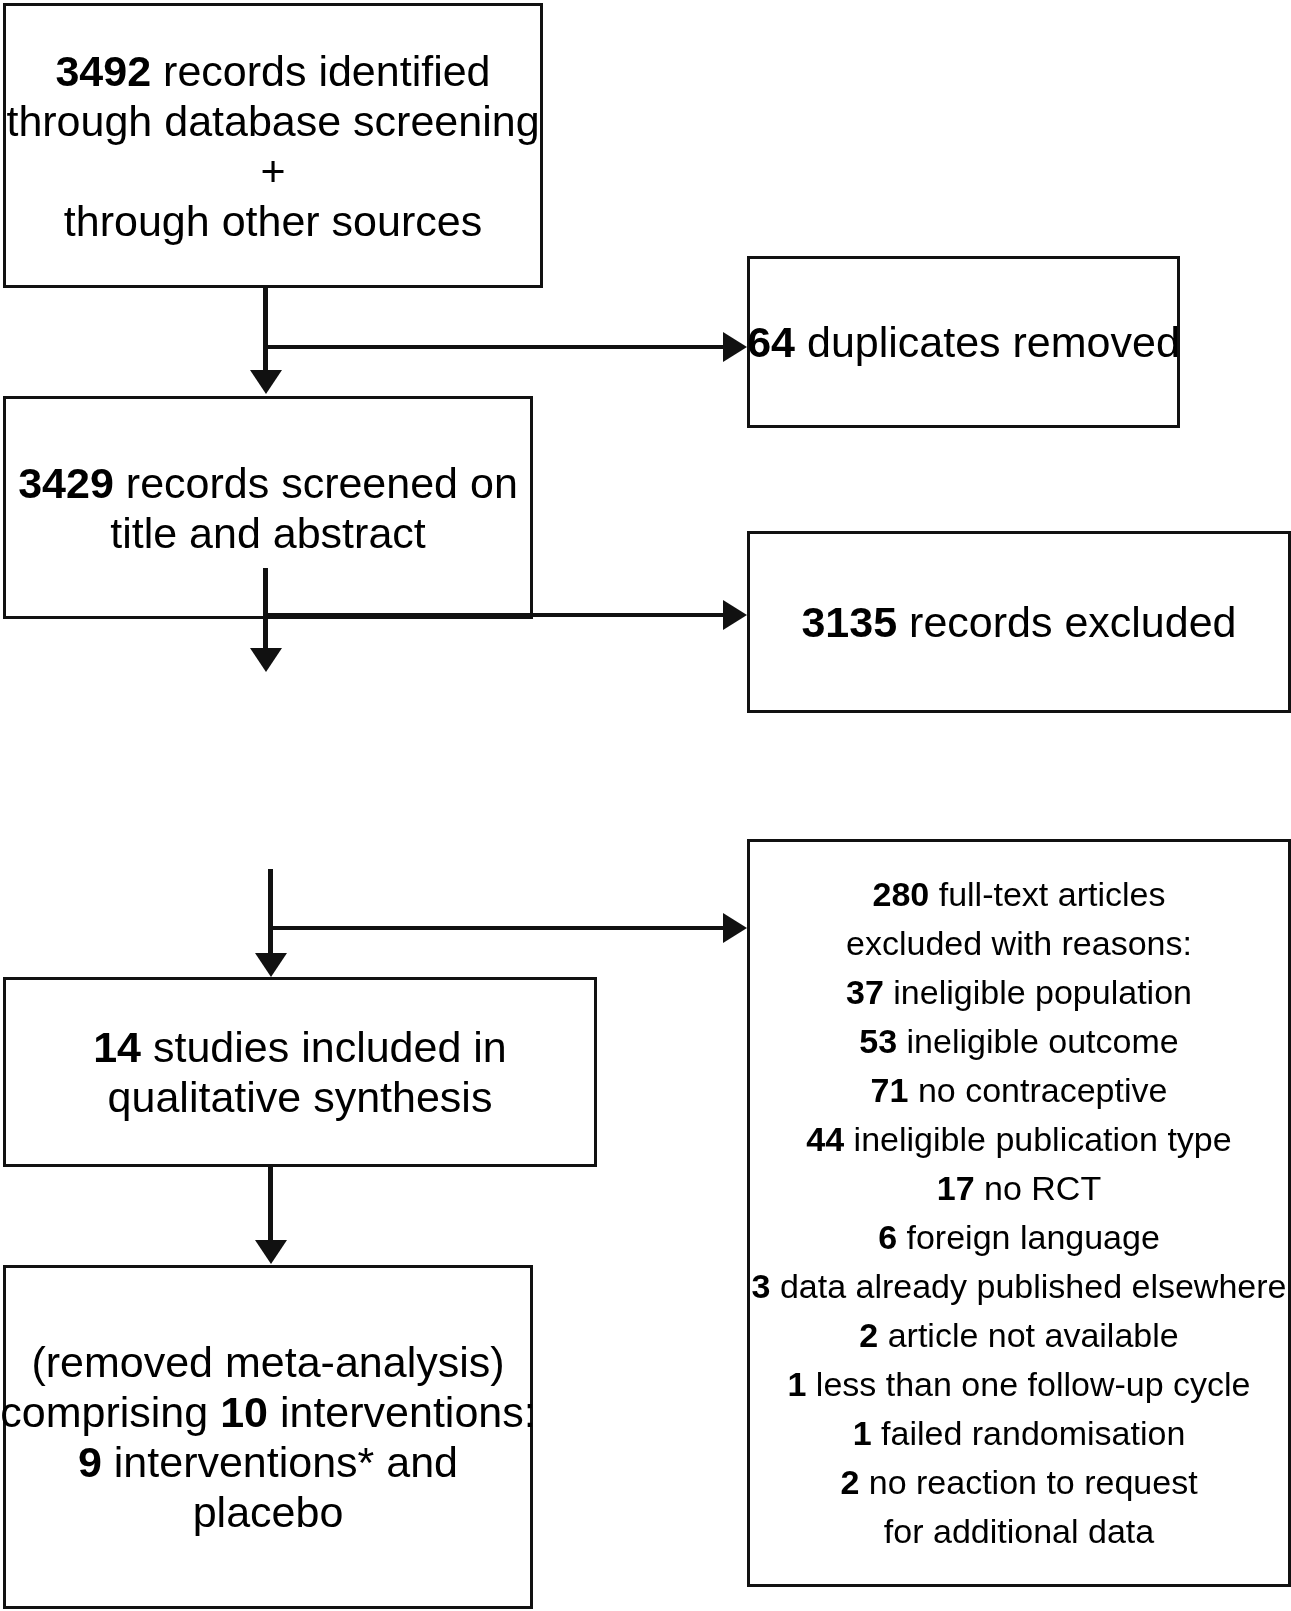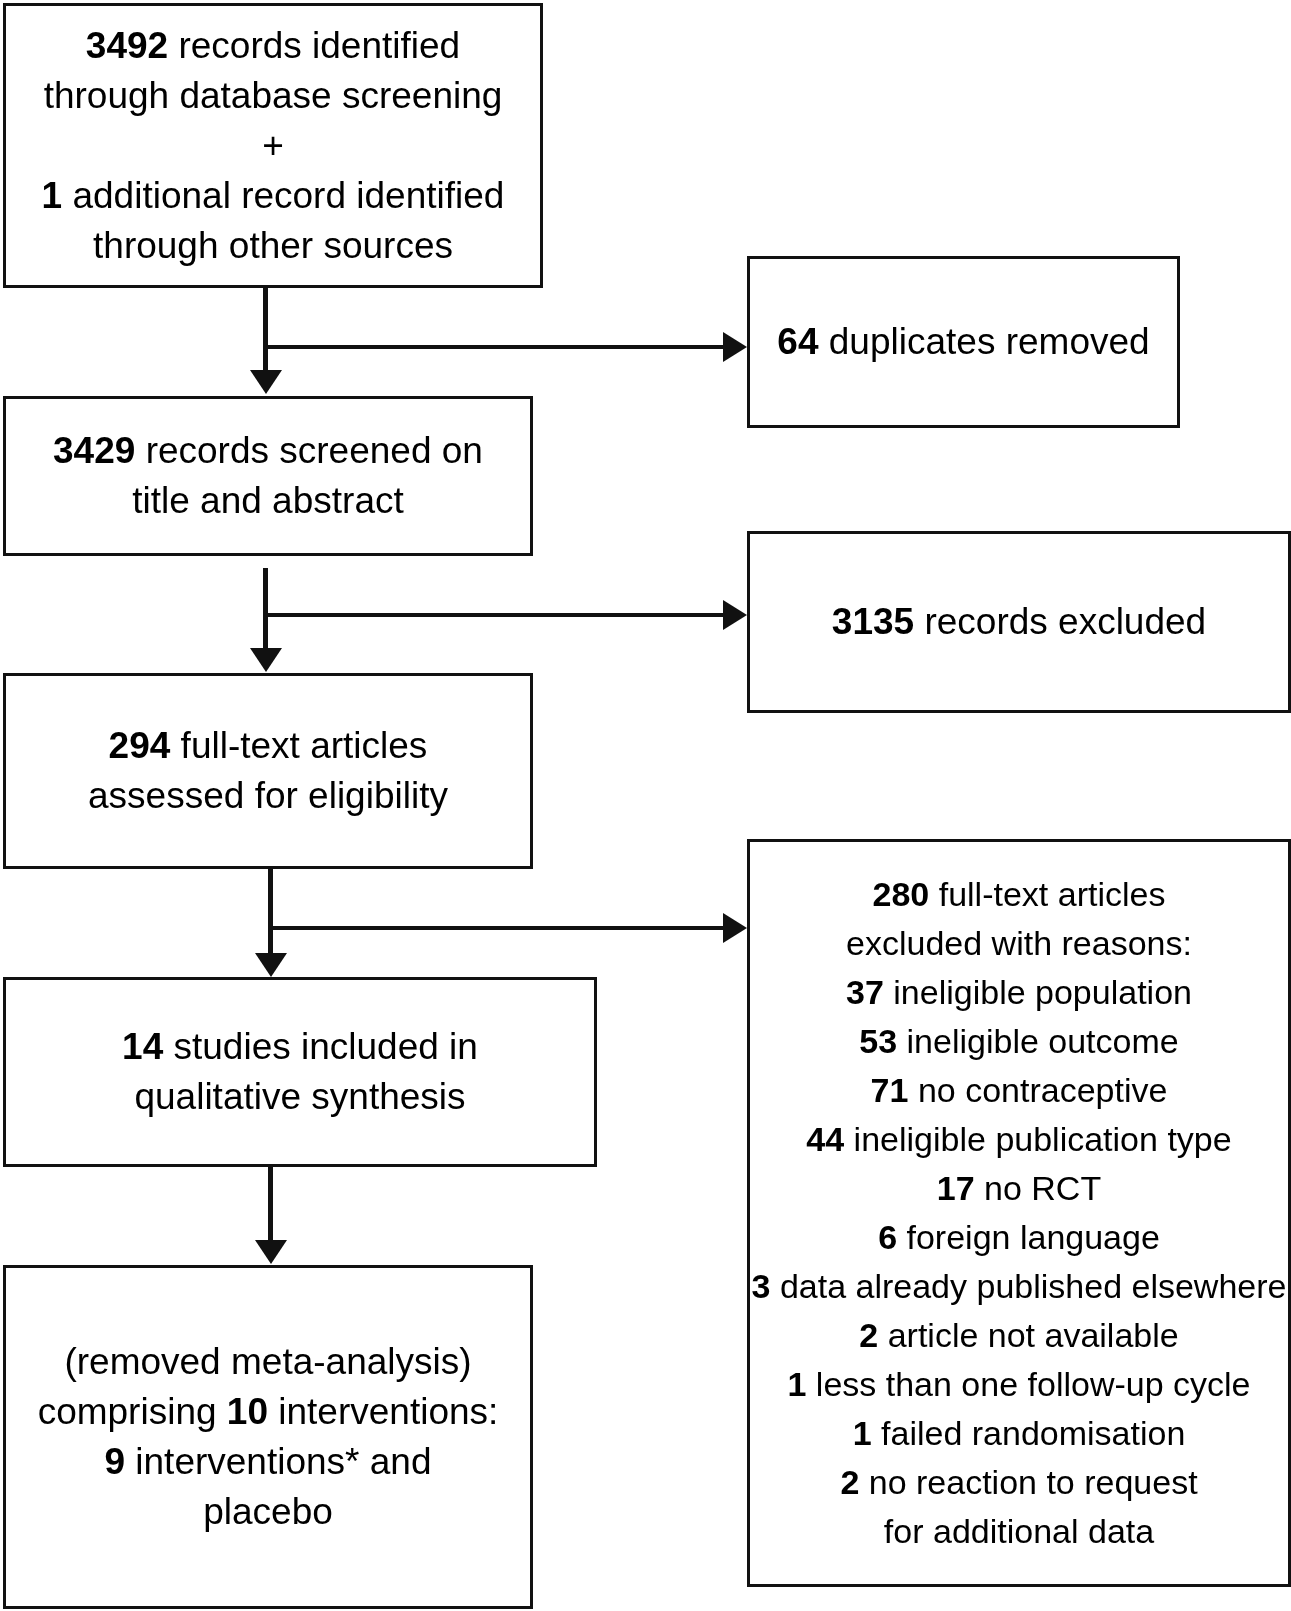--- a/index.html
+++ b/index.html
@@ -44,80 +44,73 @@
   .arrow-right {
     position: absolute;
     width: 0;
     height: 0;
     border-top: 15px solid transparent;
     border-bottom: 15px solid transparent;
     border-left: 24px solid #111111;
   }
   .ln {
     display: block;
-    font-size: 37px;
+    font-size: 43px;
     line-height: 50px;
     white-space: nowrap;
     font-weight: 400;
   }
   .num { font-weight: 700; }
   .reasons .ln { font-size: 34px; line-height: 49px; }
 </style>
 </head>
 <body>
 
 <div id="diagram">
 
   <div class="node" style="left:3px; top:3px; width:540px; height:285px;">
     <div>
         <span class="ln"><span class="num">3492</span><span> records identified</span></span>
         <span class="ln"><span>through database screening</span></span>
         <span class="ln"><span>+</span></span>
-        <span class="ln"><span class="num">1</span><span> additional record identified</span></span>
         <span class="ln"><span>through other sources</span></span>
       </div>
   </div>
 
   <div class="line" style="left:263px; top:288px; width:5px; height:84px;"></div>
   <div class="arrow-down" style="left:250px; top:370px;"></div>
 
   <div class="line" style="left:265px; top:345px; width:460px; height:4px;"></div>
   <div class="arrow-right" style="left:723px; top:332px;"></div>
 
   <div class="node" style="left:747px; top:256px; width:433px; height:172px;">
     <div>
         <span class="ln"><span class="num">64</span><span> duplicates removed</span></span>
       </div>
   </div>
 
-  <div class="node" style="left:3px; top:396px; width:530px; height:160px;">
+  <div class="node" style="left:3px; top:396px; width:530px; height:223px;">
     <div>
         <span class="ln"><span class="num">3429</span><span> records screened on</span></span>
         <span class="ln"><span>title and abstract</span></span>
       </div>
   </div>
 
   <div class="line" style="left:263px; top:568px; width:5px; height:82px;"></div>
   <div class="arrow-down" style="left:250px; top:648px;"></div>
 
   <div class="line" style="left:265px; top:613px; width:460px; height:4px;"></div>
   <div class="arrow-right" style="left:723px; top:600px;"></div>
 
   <div class="node" style="left:747px; top:531px; width:544px; height:182px;">
     <div>
         <span class="ln"><span class="num">3135</span><span> records excluded</span></span>
       </div>
   </div>
 
-  <div class="node" style="left:3px; top:673px; width:530px; height:196px;">
-    <div>
-        <span class="ln"><span class="num">294</span><span> full-text articles</span></span>
-        <span class="ln"><span>assessed for eligibility</span></span>
-      </div>
-  </div>
 
   <div class="line" style="left:268px; top:869px; width:5px; height:86px;"></div>
   <div class="arrow-down" style="left:255px; top:953px;"></div>
 
   <div class="line" style="left:270px; top:926px; width:455px; height:4px;"></div>
   <div class="arrow-right" style="left:723px; top:913px;"></div>
 
   <div class="node reasons" style="left:747px; top:819px; width:544px; height:748px;margin-top:20px;">
     <div>
         <span class="ln"><span class="num">280</span><span> full-text articles</span></span>

